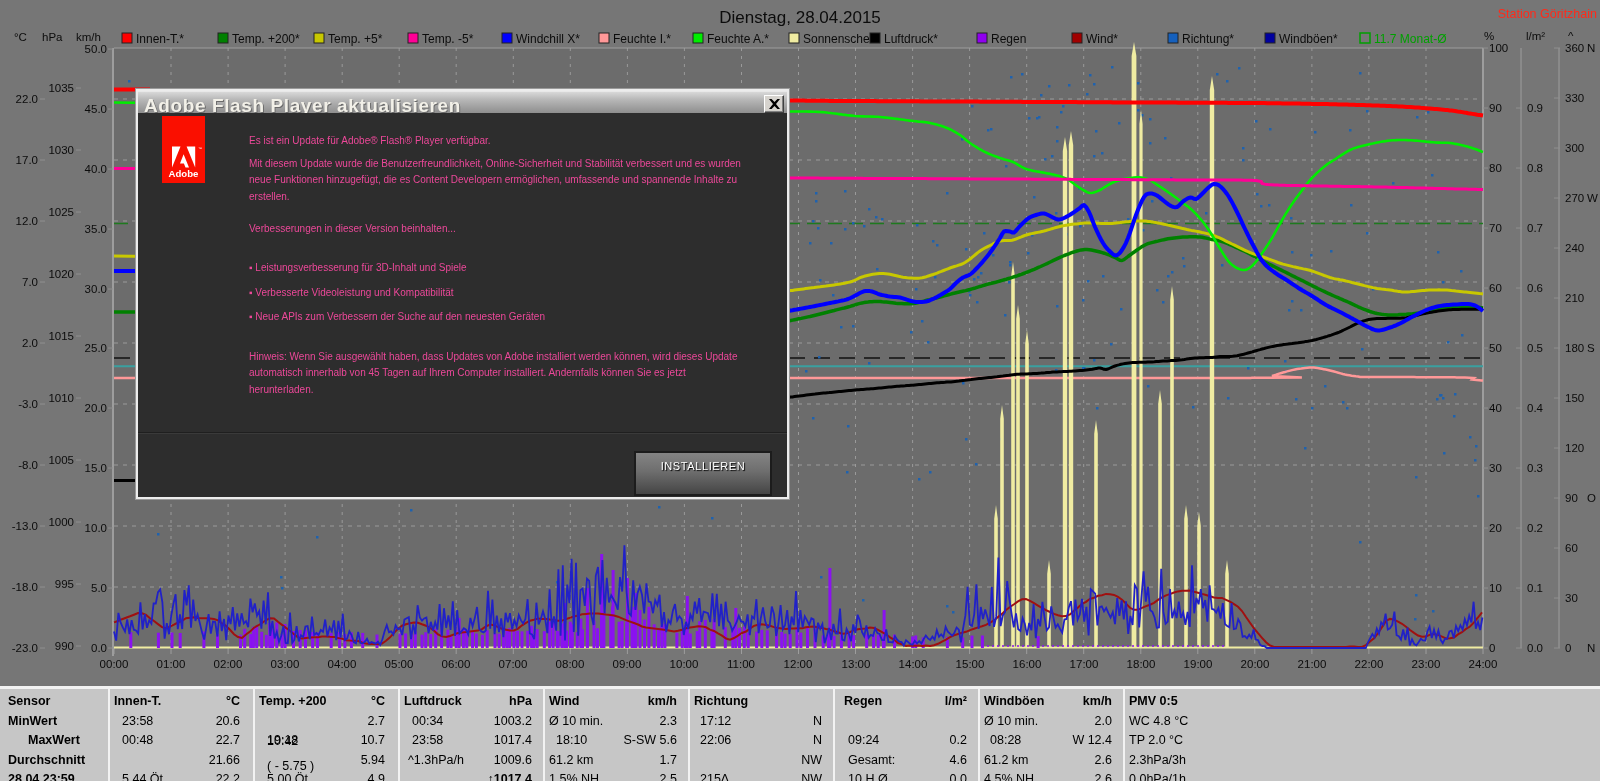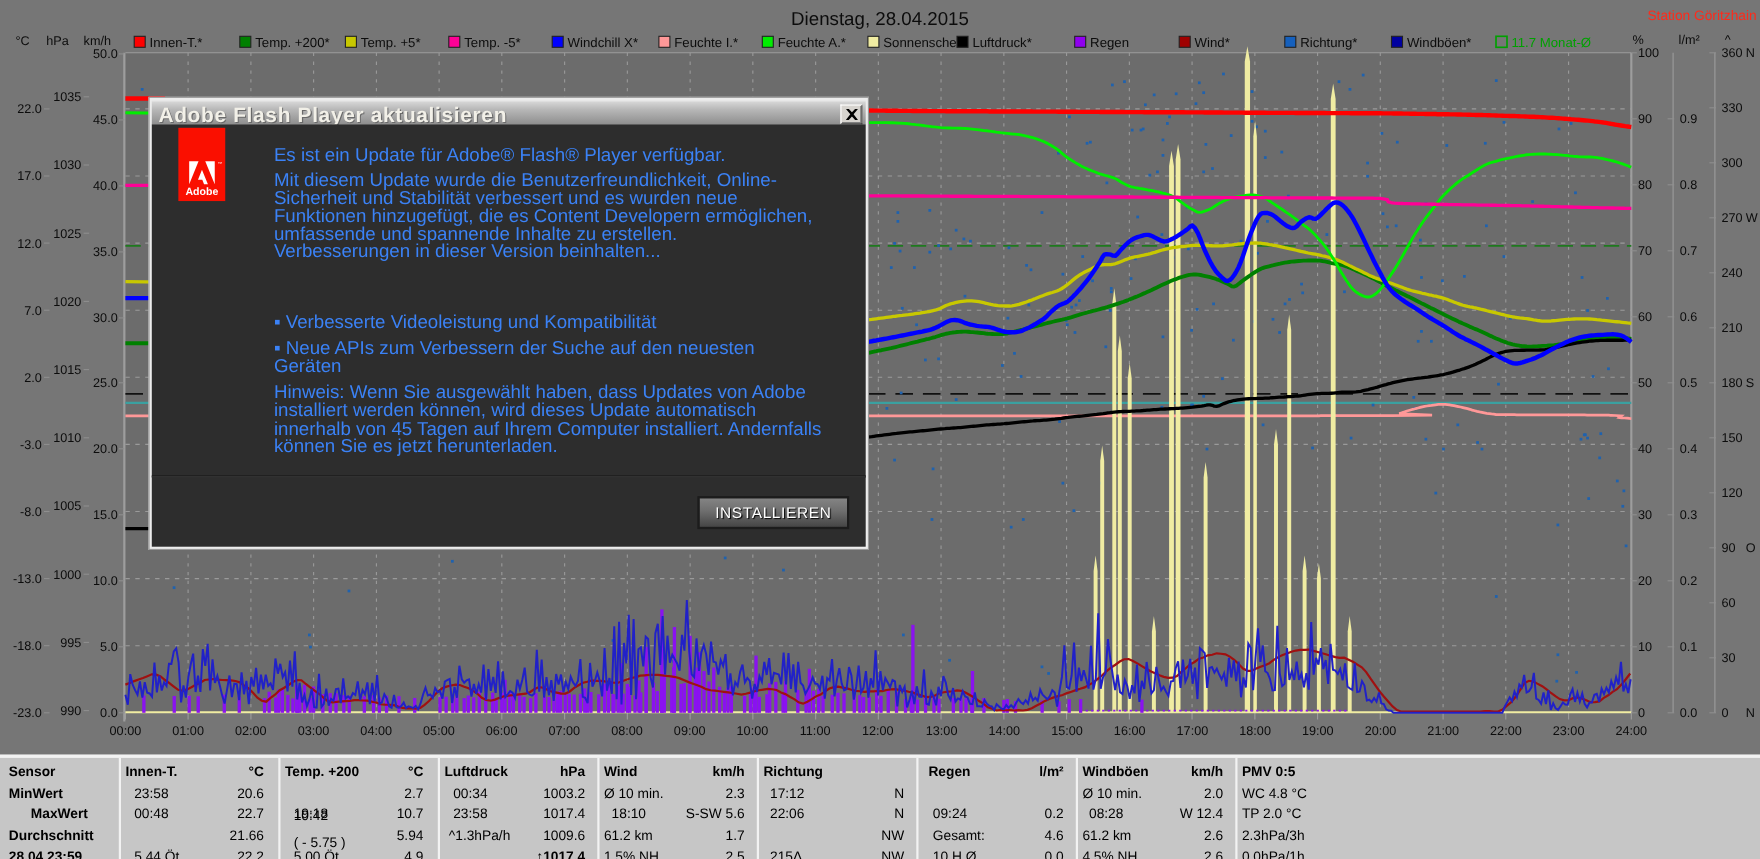--- a/index.html
+++ b/index.html
@@ -6,23 +6,23 @@
 #wrap{position:relative;width:1600px;height:781px}
 #tbl{position:absolute;left:0;top:686px;width:1600px;height:95px;background:#c6c6c6;border-top:3px solid #f2f2f2;font-size:12.5px;color:#000}
 #tbl .vs{position:absolute;top:0;bottom:0;width:2px;background:#f2f2f2}
 #tbl span{position:absolute;white-space:nowrap}
 #dlg{position:absolute;left:135px;top:88px;width:655px;height:412px;background:#ececec;border:1px solid #9a9a9a}
 #ttl{position:absolute;left:2px;top:2px;right:2px;height:22px;background:linear-gradient(180deg,#d8d8d8,#b8b8b8 35%,#8e8e8e);border-top:1px solid #e8e8e8}
 #ttxt{position:absolute;left:6px;top:3px;font-size:19px;font-weight:bold;color:#f2f0e8;text-shadow:1px 1px 0 #6a6a6a;letter-spacing:0.6px}
 #xbtn{position:absolute;right:3px;top:3px;width:20px;height:18px;background:#d6d3ce;border:1px solid #404040;border-top-color:#fff;border-left-color:#fff;box-shadow:inset -1px -1px 0 #808080;display:flex;align-items:center;justify-content:center}
 #bod{position:absolute;left:2px;right:2px;top:24px;bottom:2px;background:#2d2d2d}
 #logo{position:absolute;left:24px;top:3px}
-.tx{position:absolute;left:111px;width:500px;font-size:17px;line-height:16.4px;color:#3b82f6}
+.tx{position:absolute;left:111px;width:500px;font-size:10px;line-height:16.4px;color:#ec4899}
 #grv{position:absolute;left:0;right:0;top:319px;height:2px;background:#1f1f1f;border-bottom:1px solid #3a3a3a}
-#inst{position:absolute;left:496px;top:338px;width:138px;height:30px;background:linear-gradient(180deg,#848484,#6e6e6e 45%,#454545);border:2px solid #1c1c1c;color:#fff;font-size:14px;text-align:center;line-height:27px;letter-spacing:0.6px;text-shadow:1px 1px 1px #000}
+#inst{position:absolute;left:496px;top:338px;width:138px;height:45px;background:linear-gradient(180deg,#848484,#6e6e6e 45%,#454545);border:2px solid #1c1c1c;color:#fff;font-size:11px;text-align:center;line-height:27px;letter-spacing:0.6px;text-shadow:1px 1px 1px #000}
 </style></head>
 <body>
 <div id="wrap">
     <svg width="1600" height="781" viewBox="0 0 1600 781" style="position:absolute;left:0;top:0;font-family:'Liberation Sans',sans-serif">
       <rect x="0" y="0" width="1600" height="781" fill="#767676"></rect>
       <rect x="114" y="48" width="1369" height="600" fill="#6c6c6c"></rect>
       <line x1="171.0" y1="48" x2="171.0" y2="648" stroke="#9a9a9a" stroke-width="1" stroke-dasharray="3 5"></line>
       <line x1="228.1" y1="48" x2="228.1" y2="648" stroke="#9a9a9a" stroke-width="1" stroke-dasharray="3 5"></line>
       <line x1="285.1" y1="48" x2="285.1" y2="648" stroke="#9a9a9a" stroke-width="1" stroke-dasharray="3 5"></line>
       <line x1="342.2" y1="48" x2="342.2" y2="648" stroke="#9a9a9a" stroke-width="1" stroke-dasharray="3 5"></line>
@@ -773,19 +773,20 @@
 <path d="M18.5 30.6 L10 30.6 L10 51.6 Z"></path>
 <path d="M24.6 30.6 L33.2 30.6 L33.2 51.6 Z"></path>
 <path d="M21.6 38.3 L27.0 51.6 L23.5 51.6 L21.9 47.5 L18.0 47.5 Z"></path>
 </g>
 <text x="21.5" y="61" font-size="9.6" font-weight="bold" fill="#fff" text-anchor="middle" font-family="'Liberation Sans',sans-serif">Adobe</text>
 <text x="36" y="34" font-size="4" fill="#fff" font-family="'Liberation Sans',sans-serif">™</text>
 </svg></div>
 <div class="tx" style="top:20px">Es ist ein Update für Adobe® Flash® Player verfügbar.</div>
 <div class="tx" style="top:43px">Mit diesem Update wurde die Benutzerfreundlichkeit, Online-Sicherheit und Stabilität verbessert und es wurden neue Funktionen hinzugefügt, die es Content Developern ermöglichen, umfassende und spannende Inhalte zu erstellen.</div>
 <div class="tx" style="top:108px">Verbesserungen in dieser Version beinhalten...</div>
+<div class="tx" style="top:147px">▪ Leistungsverbesserung für 3D-Inhalt und Spiele</div>
 <div class="tx" style="top:171.5px">▪ Verbesserte Videoleistung und Kompatibilität</div>
 <div class="tx" style="top:196px">▪ Neue APIs zum Verbessern der Suche auf den neuesten Geräten</div>
 <div class="tx" style="top:236px">Hinweis: Wenn Sie ausgewählt haben, dass Updates von Adobe installiert werden können, wird dieses Update automatisch innerhalb von 45 Tagen auf Ihrem Computer installiert. Andernfalls können Sie es jetzt herunterladen.</div>
 <div id="grv"></div>
 <div id="inst">INSTALLIEREN</div>
 </div>
 </div>
   </div>
 </body></html>

